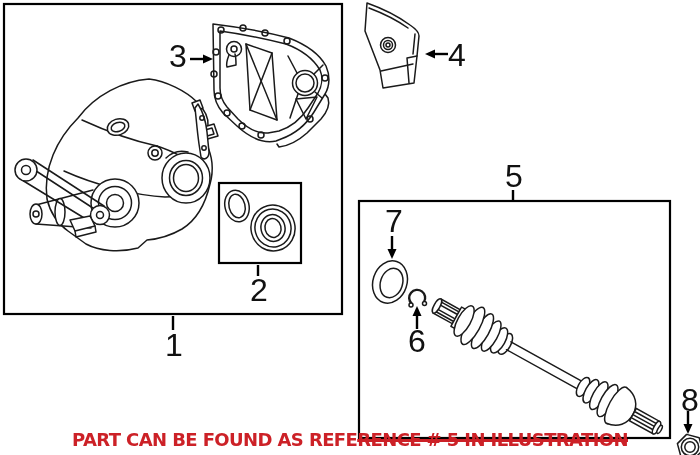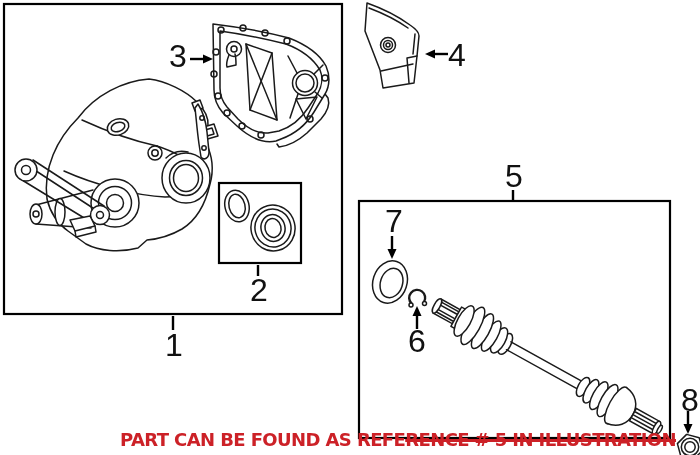--- a/index.html
+++ b/index.html
@@ -14,21 +14,21 @@
   .lead{fill:none;stroke:#000000;stroke-width:2.4;stroke-linecap:butt;}
   .head{fill:#000000;stroke:none;}
   .callout{
     position:absolute;transform:translate(-50%,-50%);
     font-size:32px;font-weight:400;color:#111;line-height:1;
     user-select:none;white-space:nowrap;
   }
   .caption{
     position:absolute;left:350px;top:429px;transform:translateX(-50%);
     font-family:"DejaVu Sans", sans-serif;font-weight:bold;
-    font-size:18px;letter-spacing:-0.6px;white-space:nowrap;z-index:3;margin-left:48px;
+    font-size:18px;letter-spacing:-0.6px;white-space:nowrap;z-index:3;
   }
   .caption .struck{
     text-decoration:line-through;
     text-decoration-thickness:3px;
   }
 </style>
 </head>
 <body>
 
 <div class="stage">

